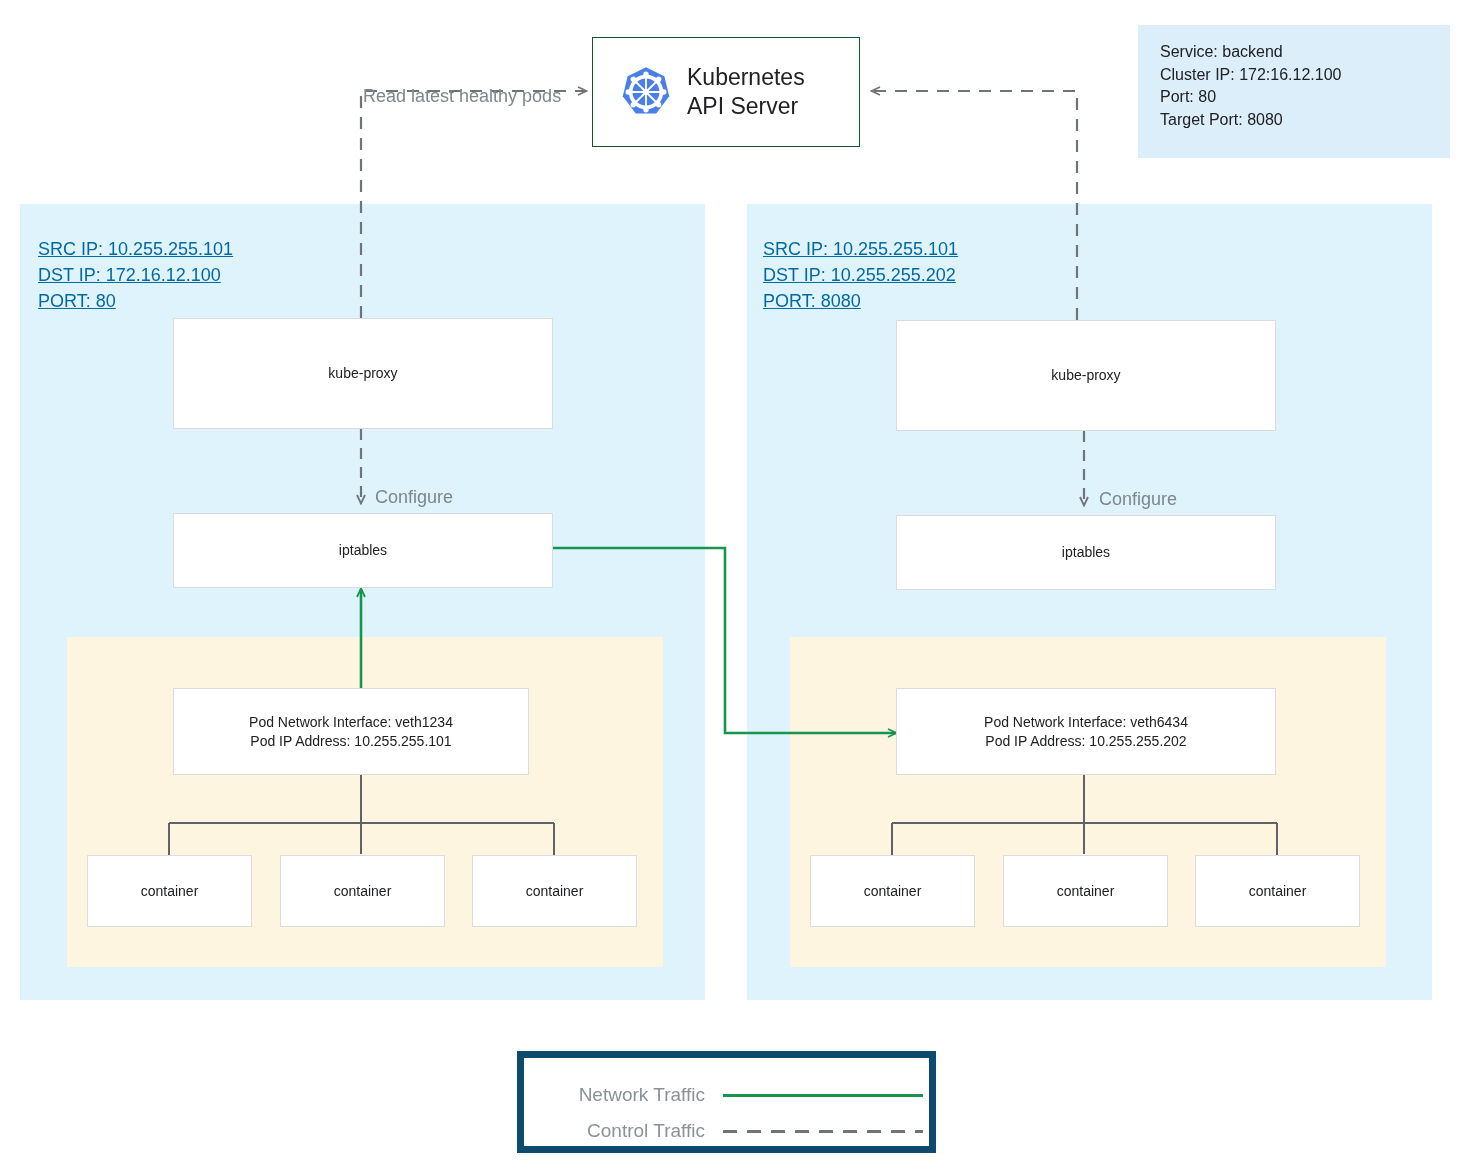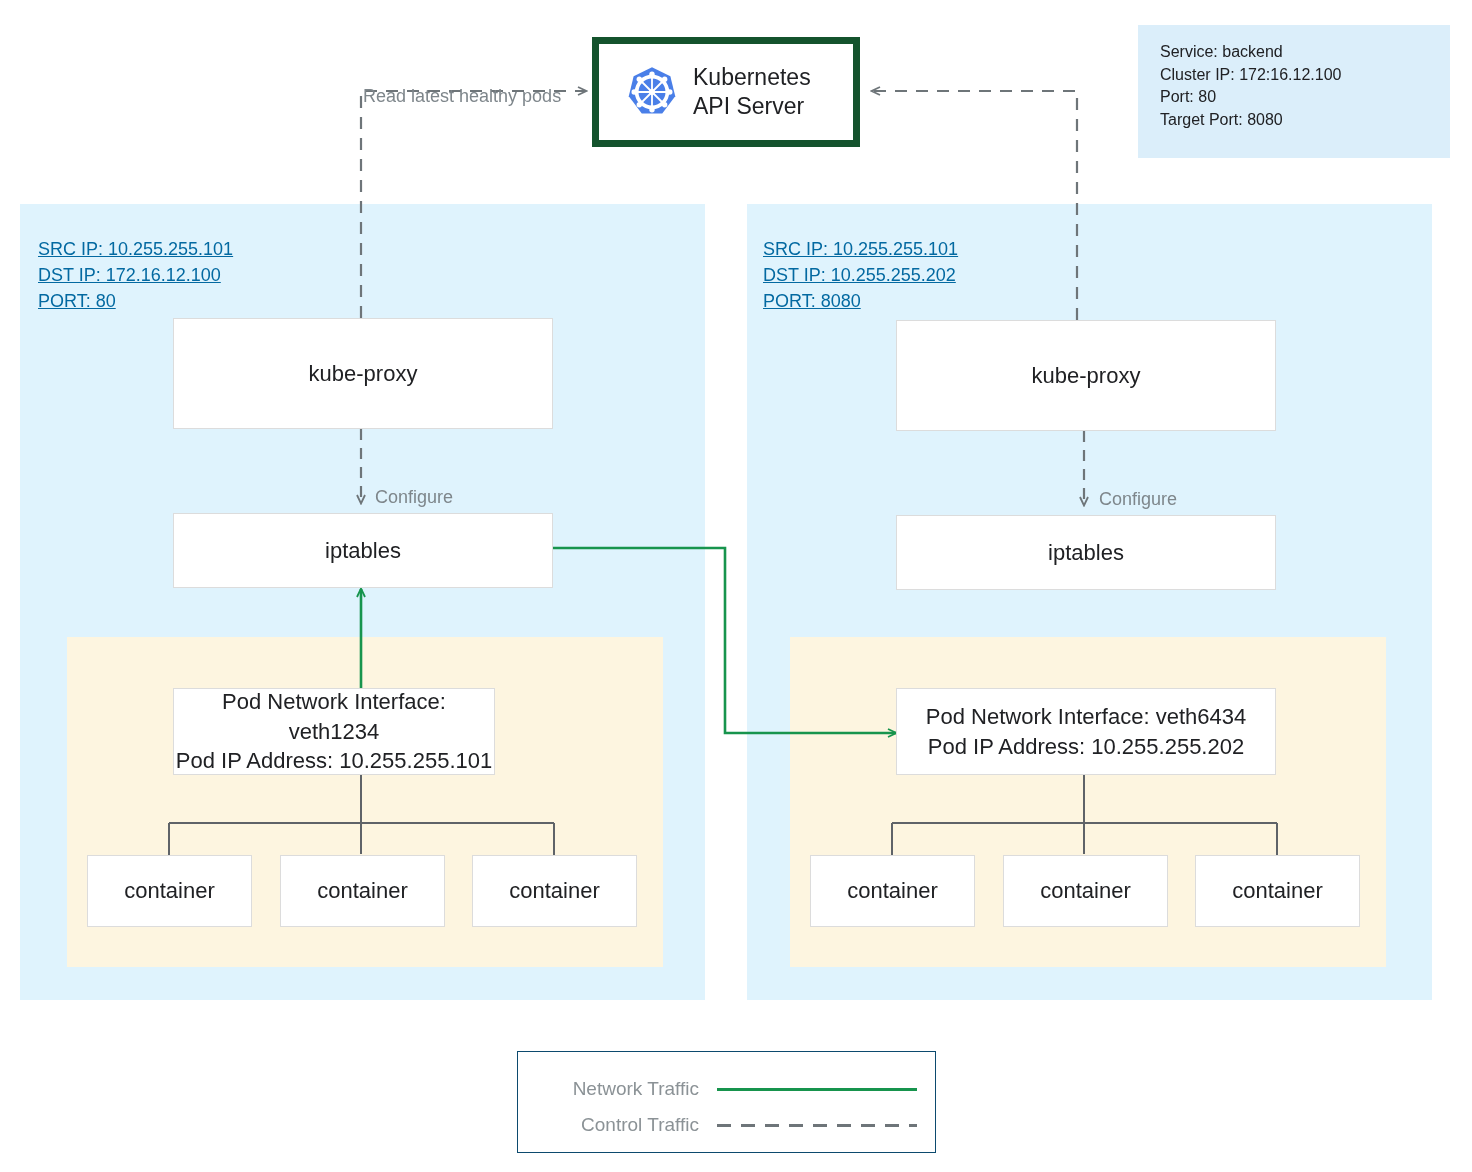--- a/index.html
+++ b/index.html
@@ -33,30 +33,30 @@
   .wbox {
     background: #ffffff;
     border: 1px solid #dcdcdc;
     display: flex;
     align-items: center;
     justify-content: center;
     text-align: center;
     color: #202124;
   }
   .wbox-lbl {
-    font-size: 22px;
+    font-size: 14px;
     line-height: 1.35;
     color: #202124;
     white-space: pre-line;
   }
 
   
   .api-box {
     background: #ffffff;
-    border: 7px solid #14532d;
+    border: 1px solid #14532d;
     display: flex;
     align-items: center;
     gap: 14px;
     padding-left: 26px;
   }
   .api-label {
     font-size: 23px;
     line-height: 1.28;
     color: #202124;
     white-space: pre-line;
@@ -88,21 +88,21 @@
   .edge-label {
     font-size: 18px;
     color: #7e868b;
     white-space: nowrap;
     margin-top: 28px;
   }
 
   
   .legend-box {
     background: #ffffff;
-    border: 1px solid #0c4a6e;
+    border: 7px solid #0c4a6e;
   }
   .legend-row {
     display: flex;
     align-items: center;
     justify-content: flex-end;
     gap: 18px;
   }
   .legend-text {
     font-size: 19px;
     color: #8b9296;
@@ -212,21 +212,21 @@
 PORT: 80</div>
 
   <div class="abs wbox" style="left:173px; top:318px; width:380px; height:111px;">
     <span class="wbox-lbl">kube-proxy</span>
   </div>
 
   <div class="abs wbox" style="left:173px; top:513px; width:380px; height:75px;">
     <span class="wbox-lbl">iptables</span>
   </div>
 
-  <div class="abs wbox" style="left:173px; top:688px; width:322px; height:87px;">
+  <div class="abs wbox" style="left:173px; top:688px; width:356px; height:87px;">
     <span class="wbox-lbl">Pod Network Interface: veth1234
 Pod IP Address: 10.255.255.101</span>
   </div>
 
   <div class="abs wbox" style="left:87px; top:855px; width:165px; height:72px;">
     <span class="wbox-lbl">container</span>
   </div>
   <div class="abs wbox" style="left:280px; top:855px; width:165px; height:72px;">
     <span class="wbox-lbl">container</span>
   </div>

